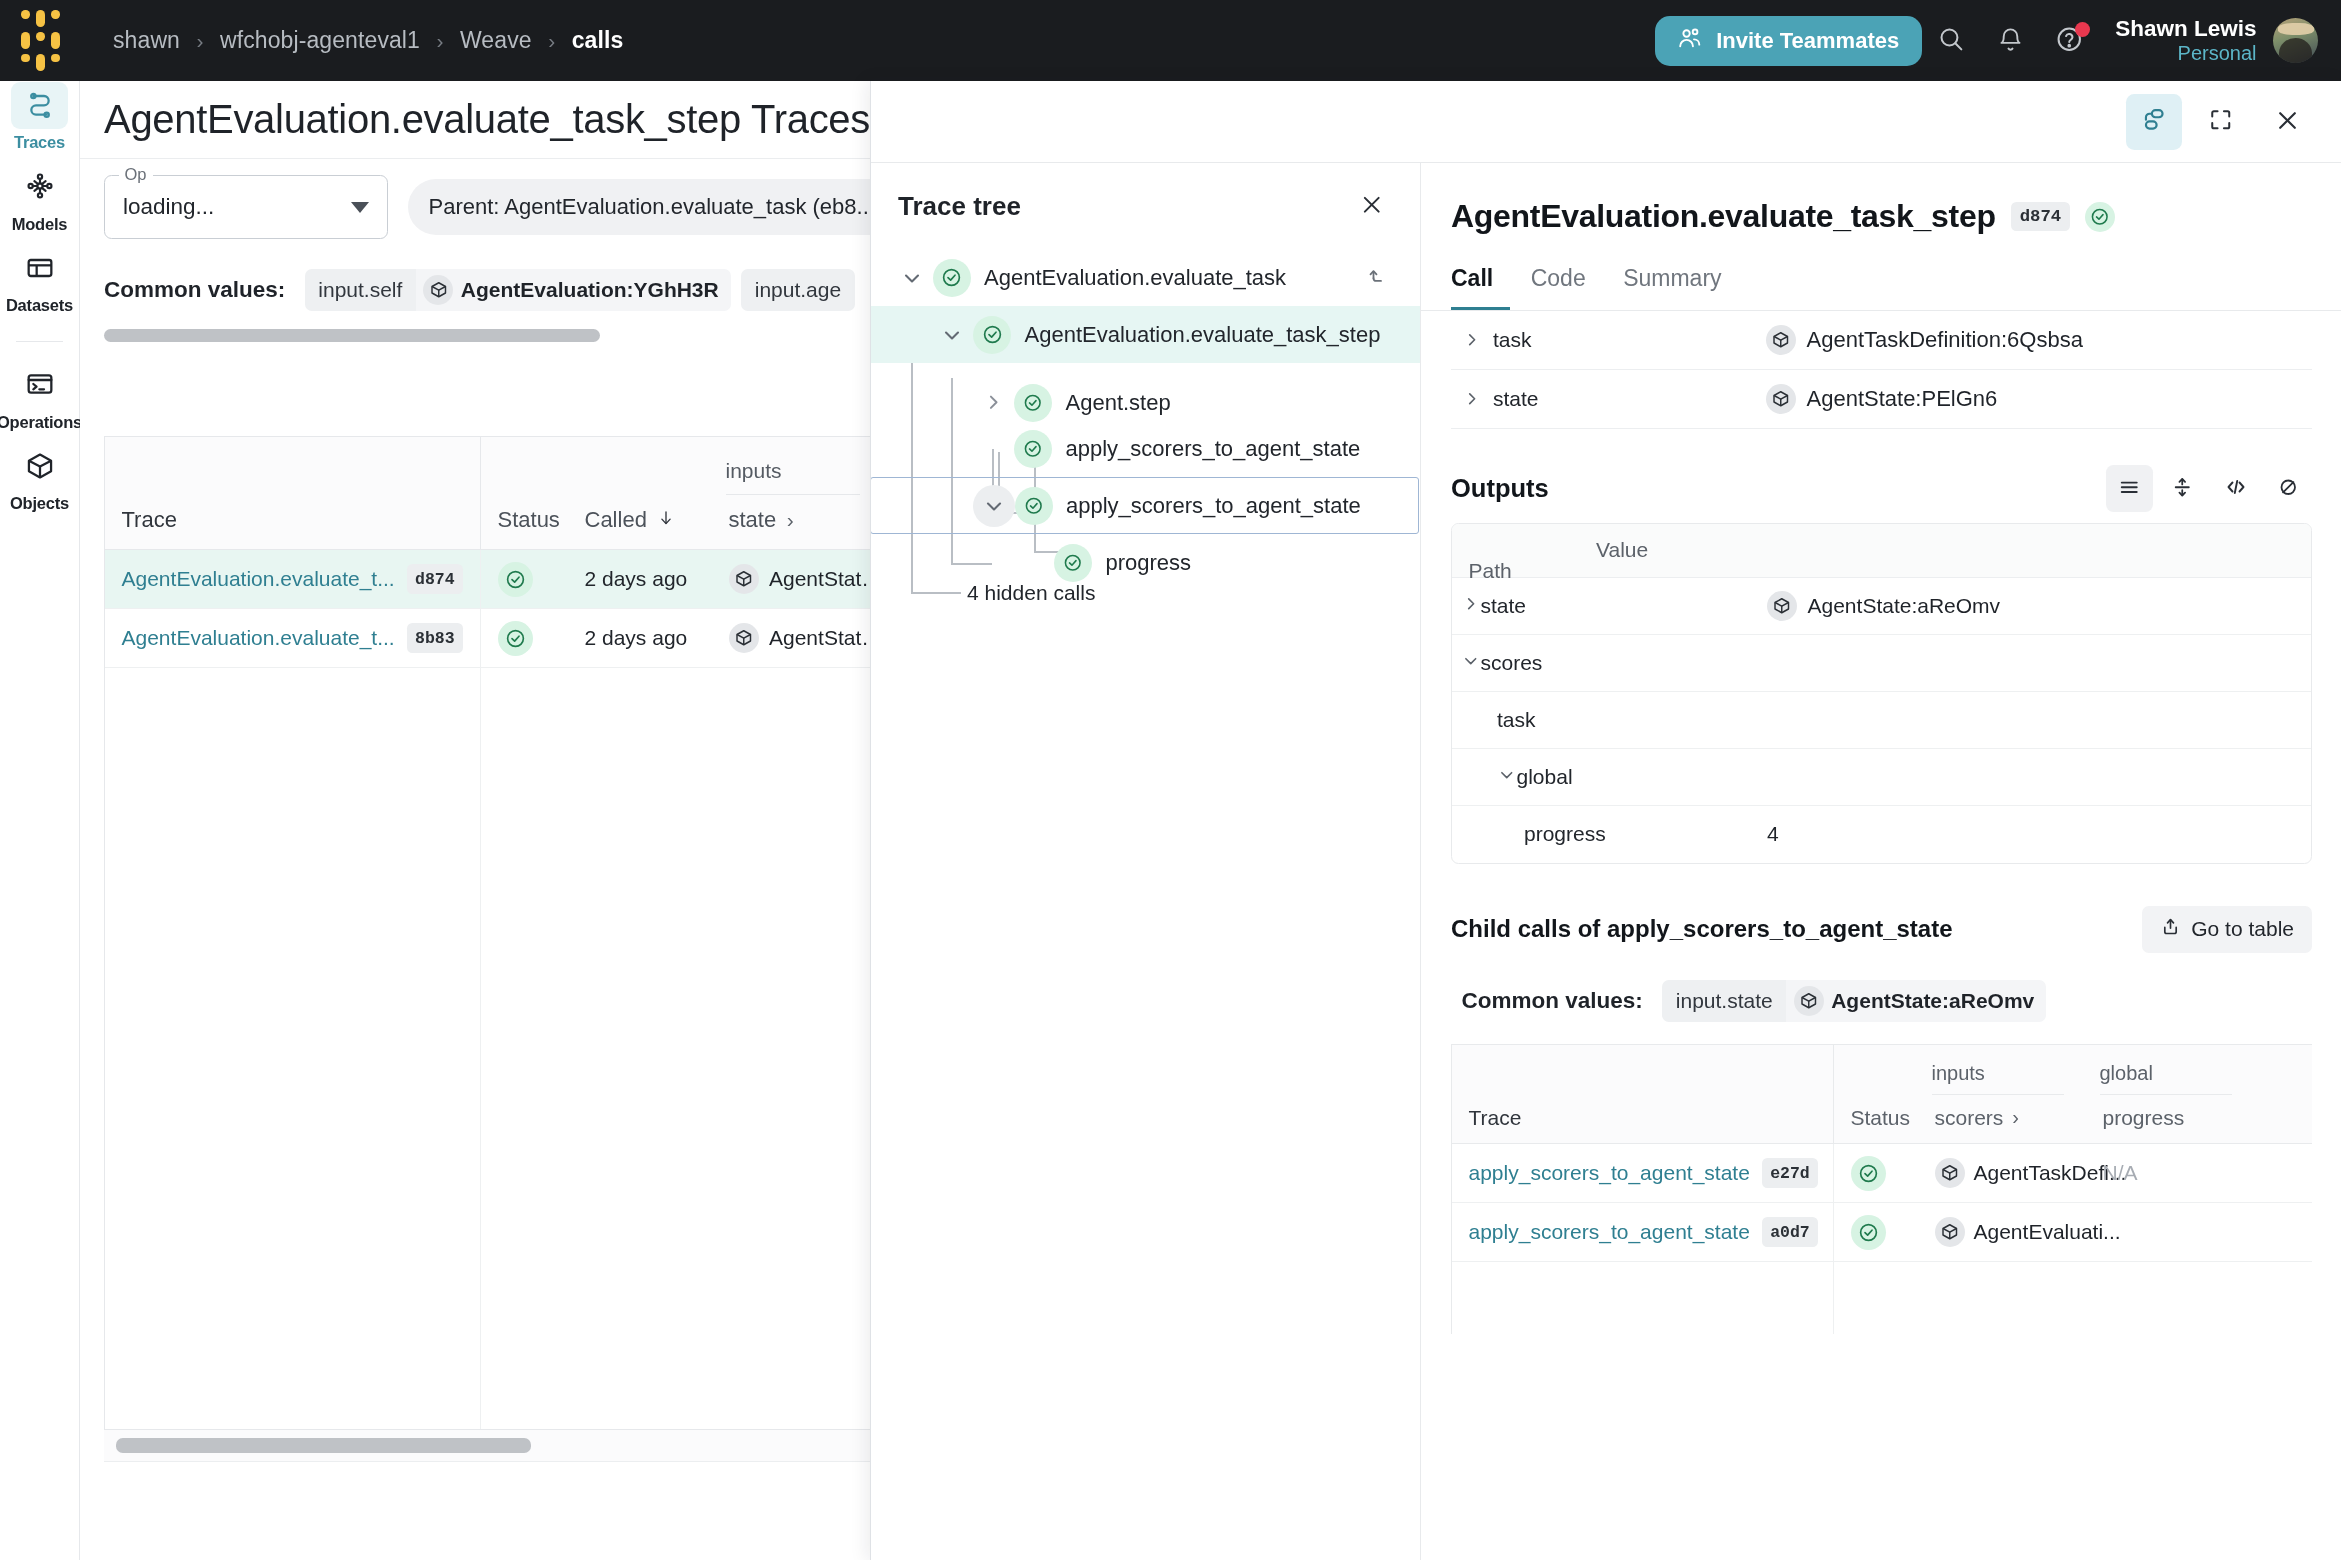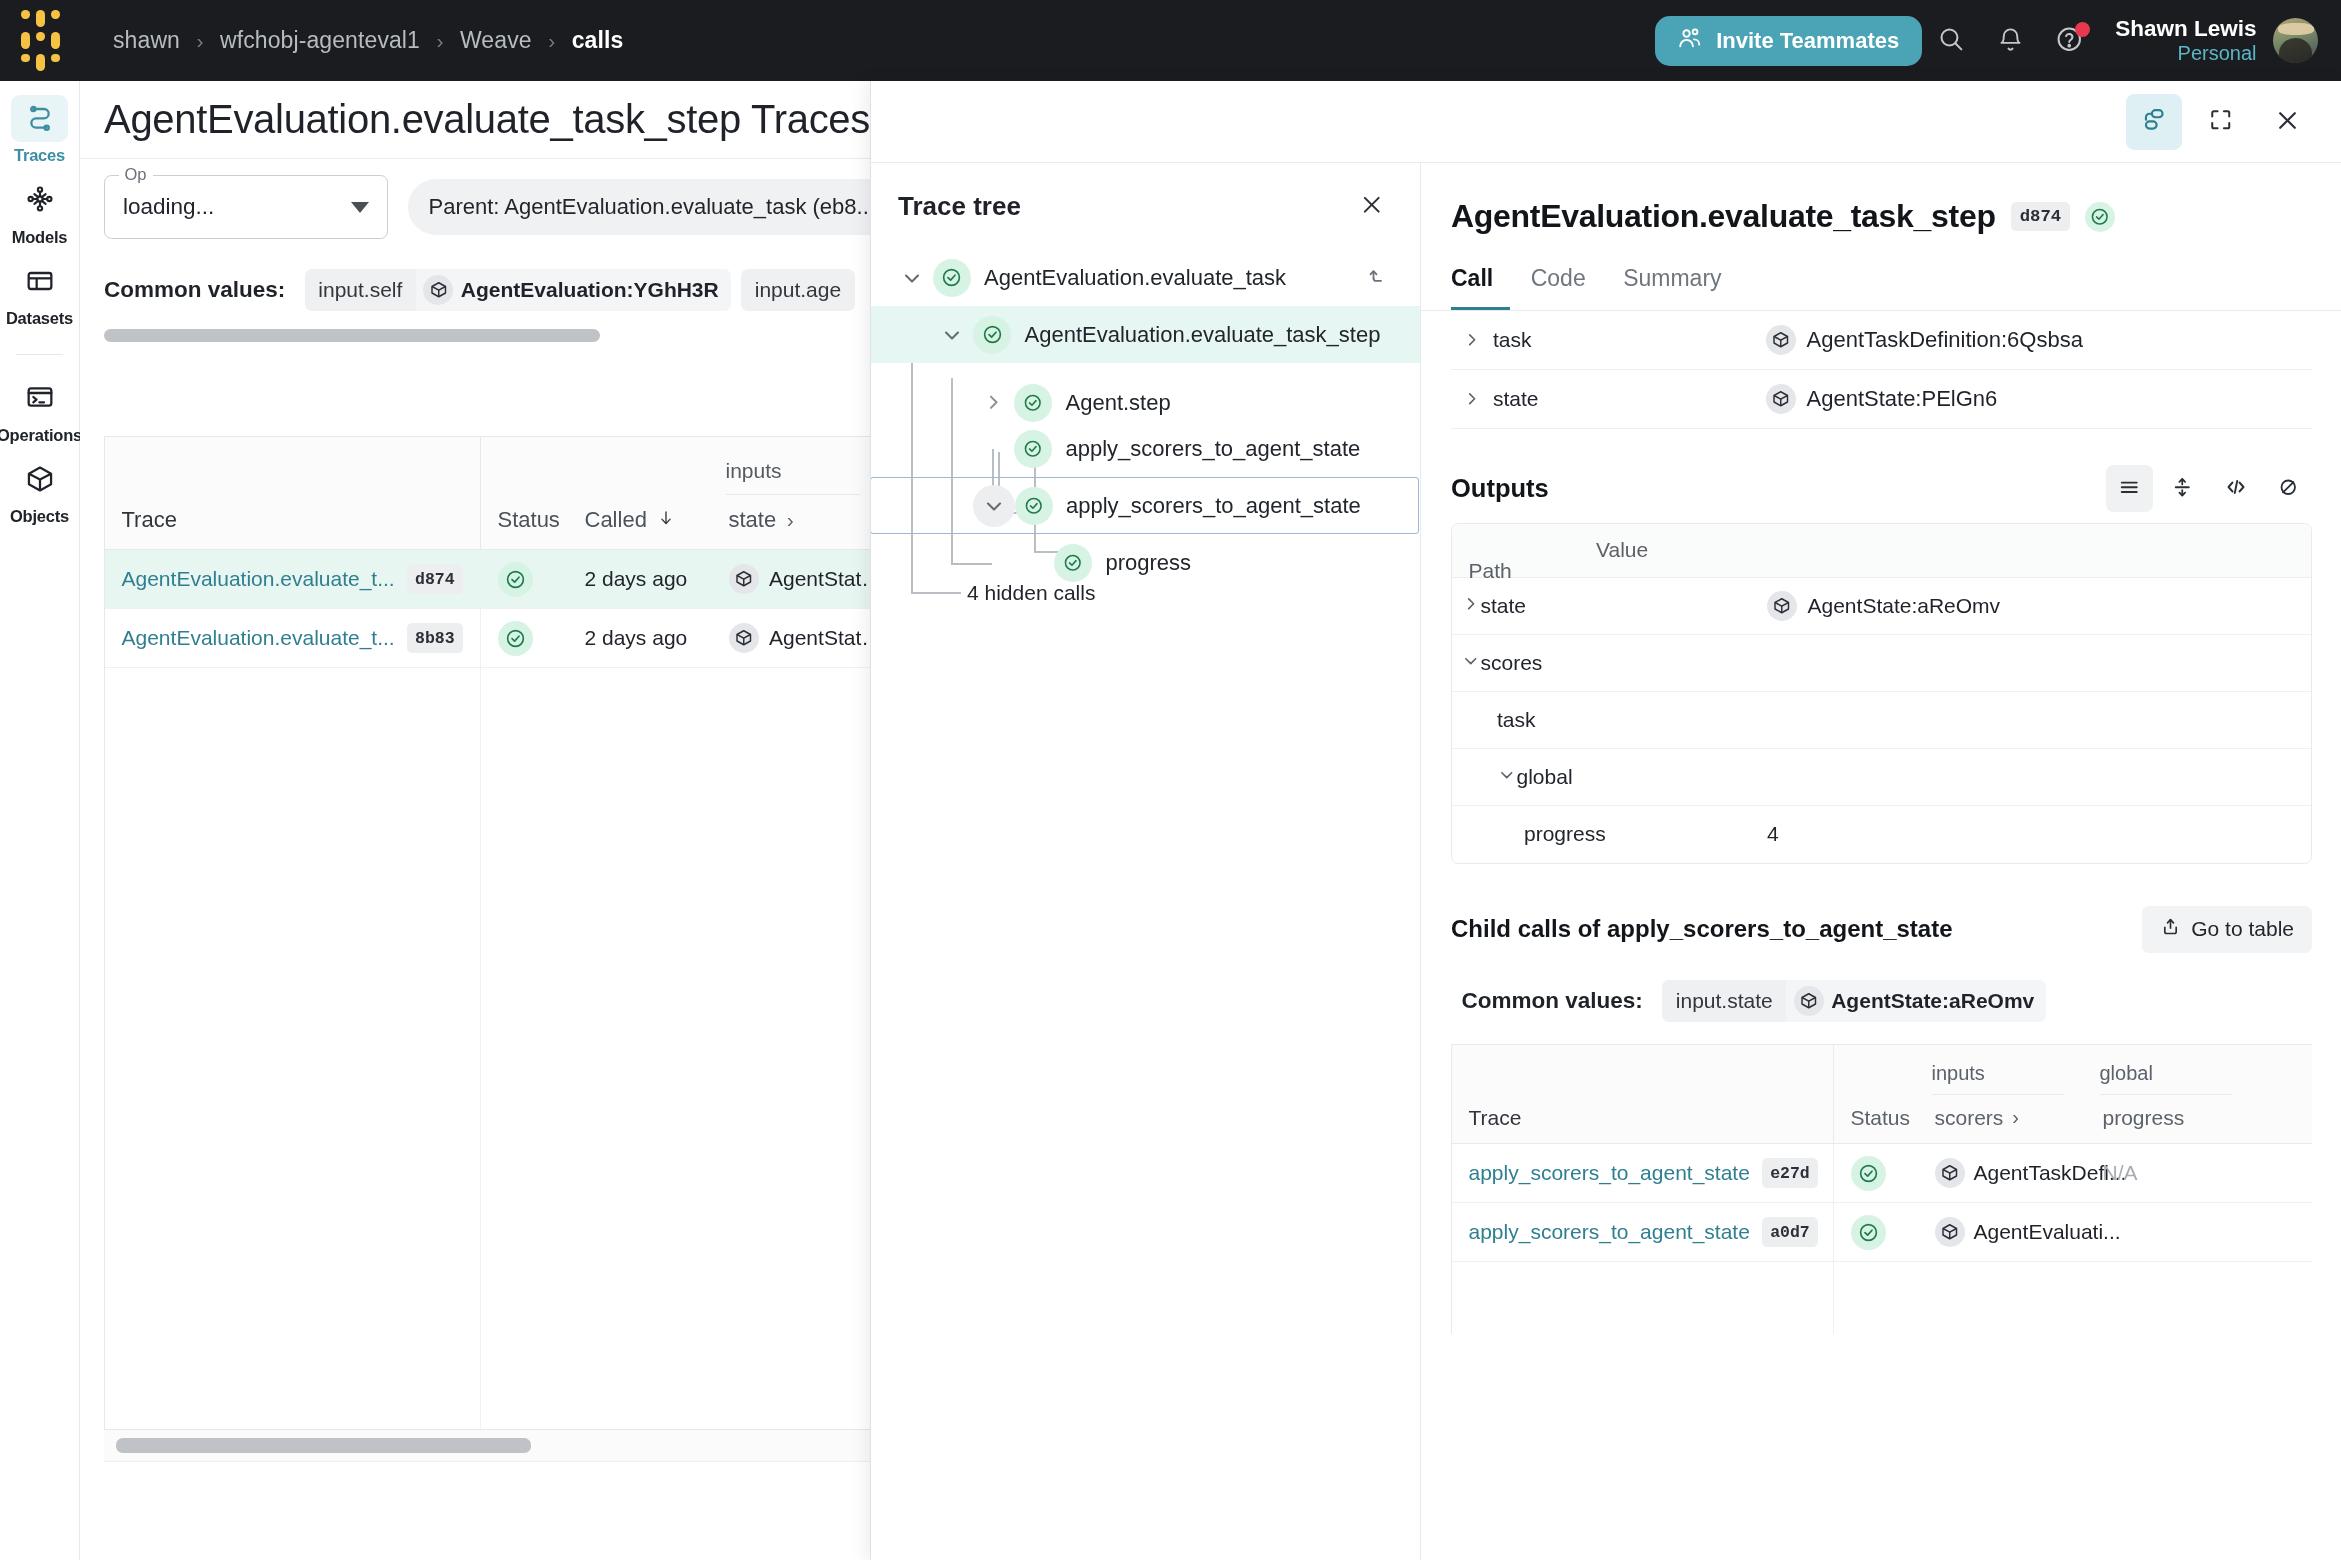--- a/index.html
+++ b/index.html
@@ -53,21 +53,21 @@
   }
   .avatar::before {
     content:""; position:absolute; left: 4.5px; top: 4.5px; width: 36px; height: 12px;
     border-radius: 40%; background: rgba(222,204,166,.95);
   }
 
   
   .rail {
     position: absolute; top: 81px; left: 0; width: 80px; bottom: 0;
     background: #ffffff; border-right: 1.5px solid #e6e8eb;
-    display: flex; flex-direction: column; align-items: center; padding-top: 14px;
+    display: flex; flex-direction: column; align-items: center; padding-top: 1px;
   }
   .rail-item { width: 69px; display: flex; flex-direction: column; align-items: center; cursor: pointer; margin-bottom: 12px; }
   .rail-icon {
     width: 57px; height: 47px; border-radius: 9px; display:flex; align-items:center; justify-content:center;
   }
   .rail-item.active .rail-icon { background: #e8f4f6; }
   .rail-item.active .rail-label { color: #3c8ea1; font-weight: 700; }
   .rail-item.active svg { stroke: #3c8ea1; }
   .rail-label { font-size: 16.5px; color: #20242a; font-weight: 600; margin-top: 3.8px; letter-spacing: -0.2px; }
   .rail-sep { width: 47px; height: 1.5px; background: #e6e8eb; margin: 13.5px 0 19.5px; }

